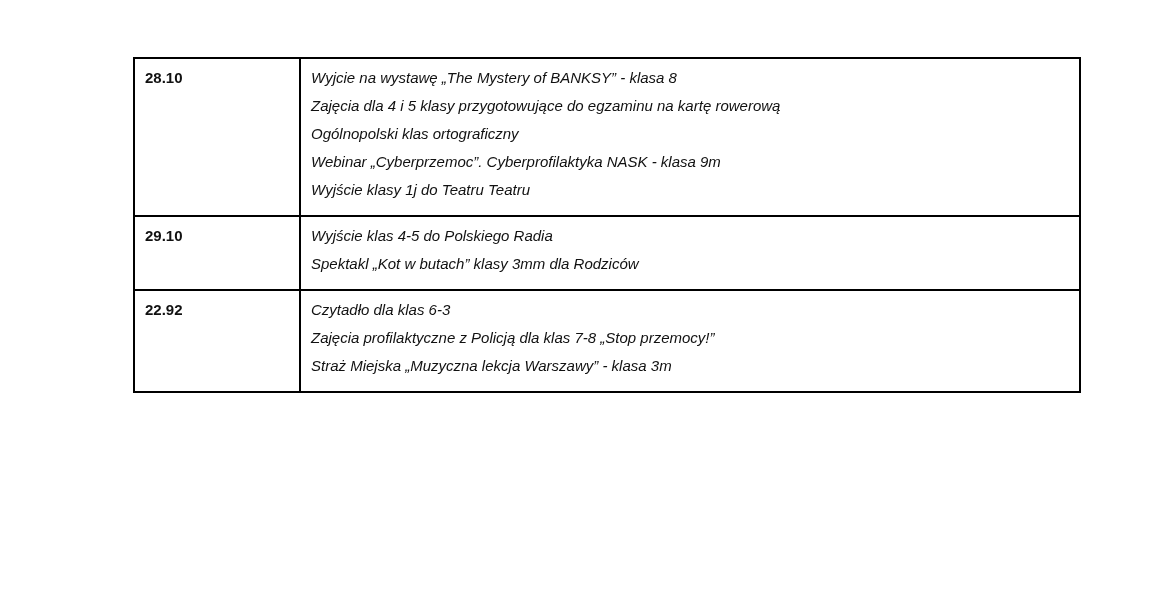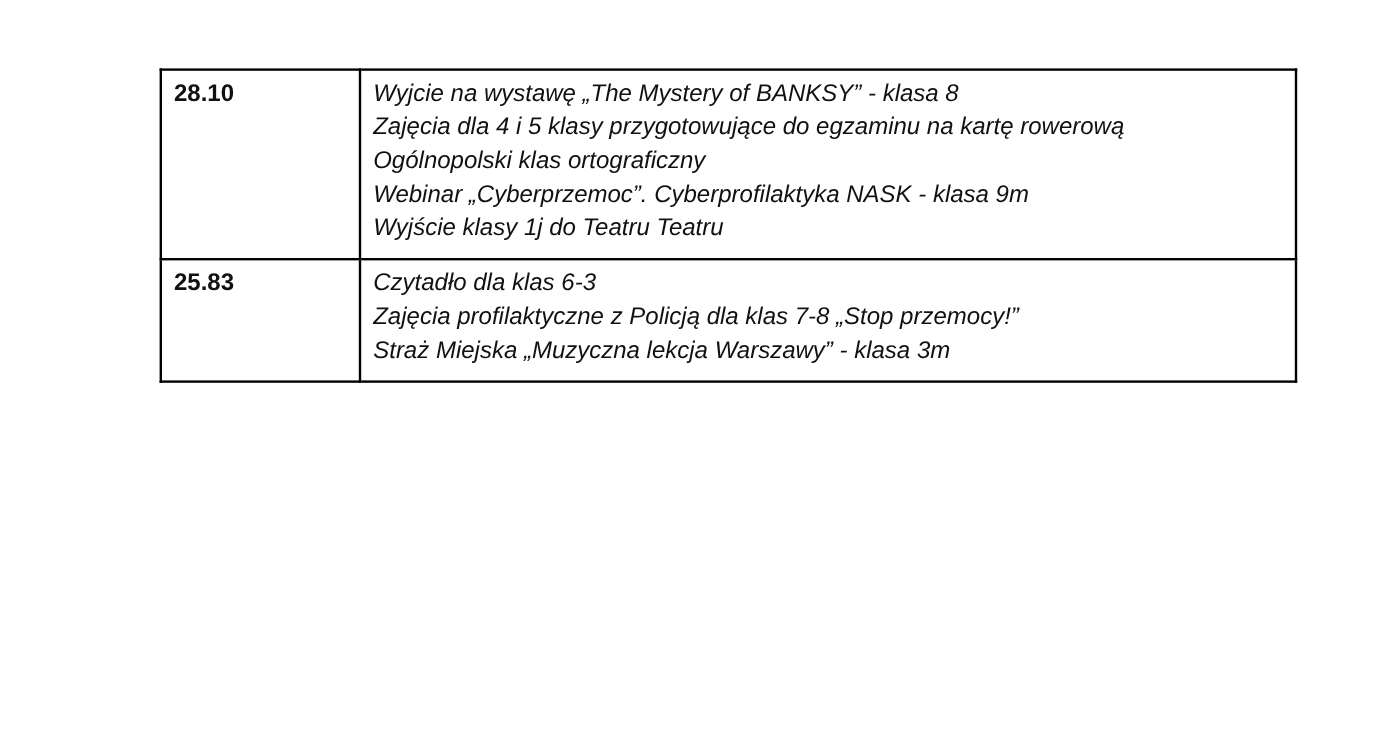--- a/index.html
+++ b/index.html
@@ -19,21 +19,21 @@
     position: absolute;
     left: 133px;
     top: 57px;
     width: 900px;
     border-collapse: collapse;
     table-layout: fixed;
   }
   .schedule-table td {
     border: 2px solid #000000;
     vertical-align: top;
-    font-size: 20px;
+    font-size: 15px;
     line-height: 28px;
     padding: 5px 10px 11px 10px;
     word-wrap: break-word;
   }
   .date-cell {
     width: 144px;
     font-weight: 700;
   }
   .events-cell {
     width: 756px;
@@ -53,24 +53,31 @@
     <td class="date-cell">28.10</td>
     <td class="events-cell">
           <div class="event-line">Wyjcie na wystawę „The Mystery of BANKSY” - klasa 8</div>
           <div class="event-line">Zajęcia dla 4 i 5 klasy przygotowujące do egzaminu na kartę rowerową</div>
           <div class="event-line">Ogólnopolski klas ortograficzny</div>
           <div class="event-line">Webinar „Cyberprzemoc”. Cyberprofilaktyka NASK - klasa 9m</div>
           <div class="event-line">Wyjście klasy 1j do Teatru Teatru</div>
         </td>
   </tr>
 
+  <tr>
+    <td class="date-cell">29.10</td>
+    <td class="events-cell">
+          <div class="event-line">Wyjście klas 4-5 do Polskiego Radia</div>
+          <div class="event-line">Spektakl „Kot w butach” klasy 3mm dla Rodziców</div>
+        </td>
+  </tr>
 
 
   <tr>
-    <td class="date-cell">25.83</td>
+    <td class="date-cell">22.92</td>
     <td class="events-cell">
           <div class="event-line">Czytadło dla klas 6-3</div>
           <div class="event-line">Zajęcia profilaktyczne z Policją dla klas 7-8 „Stop przemocy!”</div>
           <div class="event-line">Straż Miejska „Muzyczna lekcja Warszawy” - klasa 3m</div>
         </td>
   </tr>
 </tbody>
 </table>
 
 </body></html>

